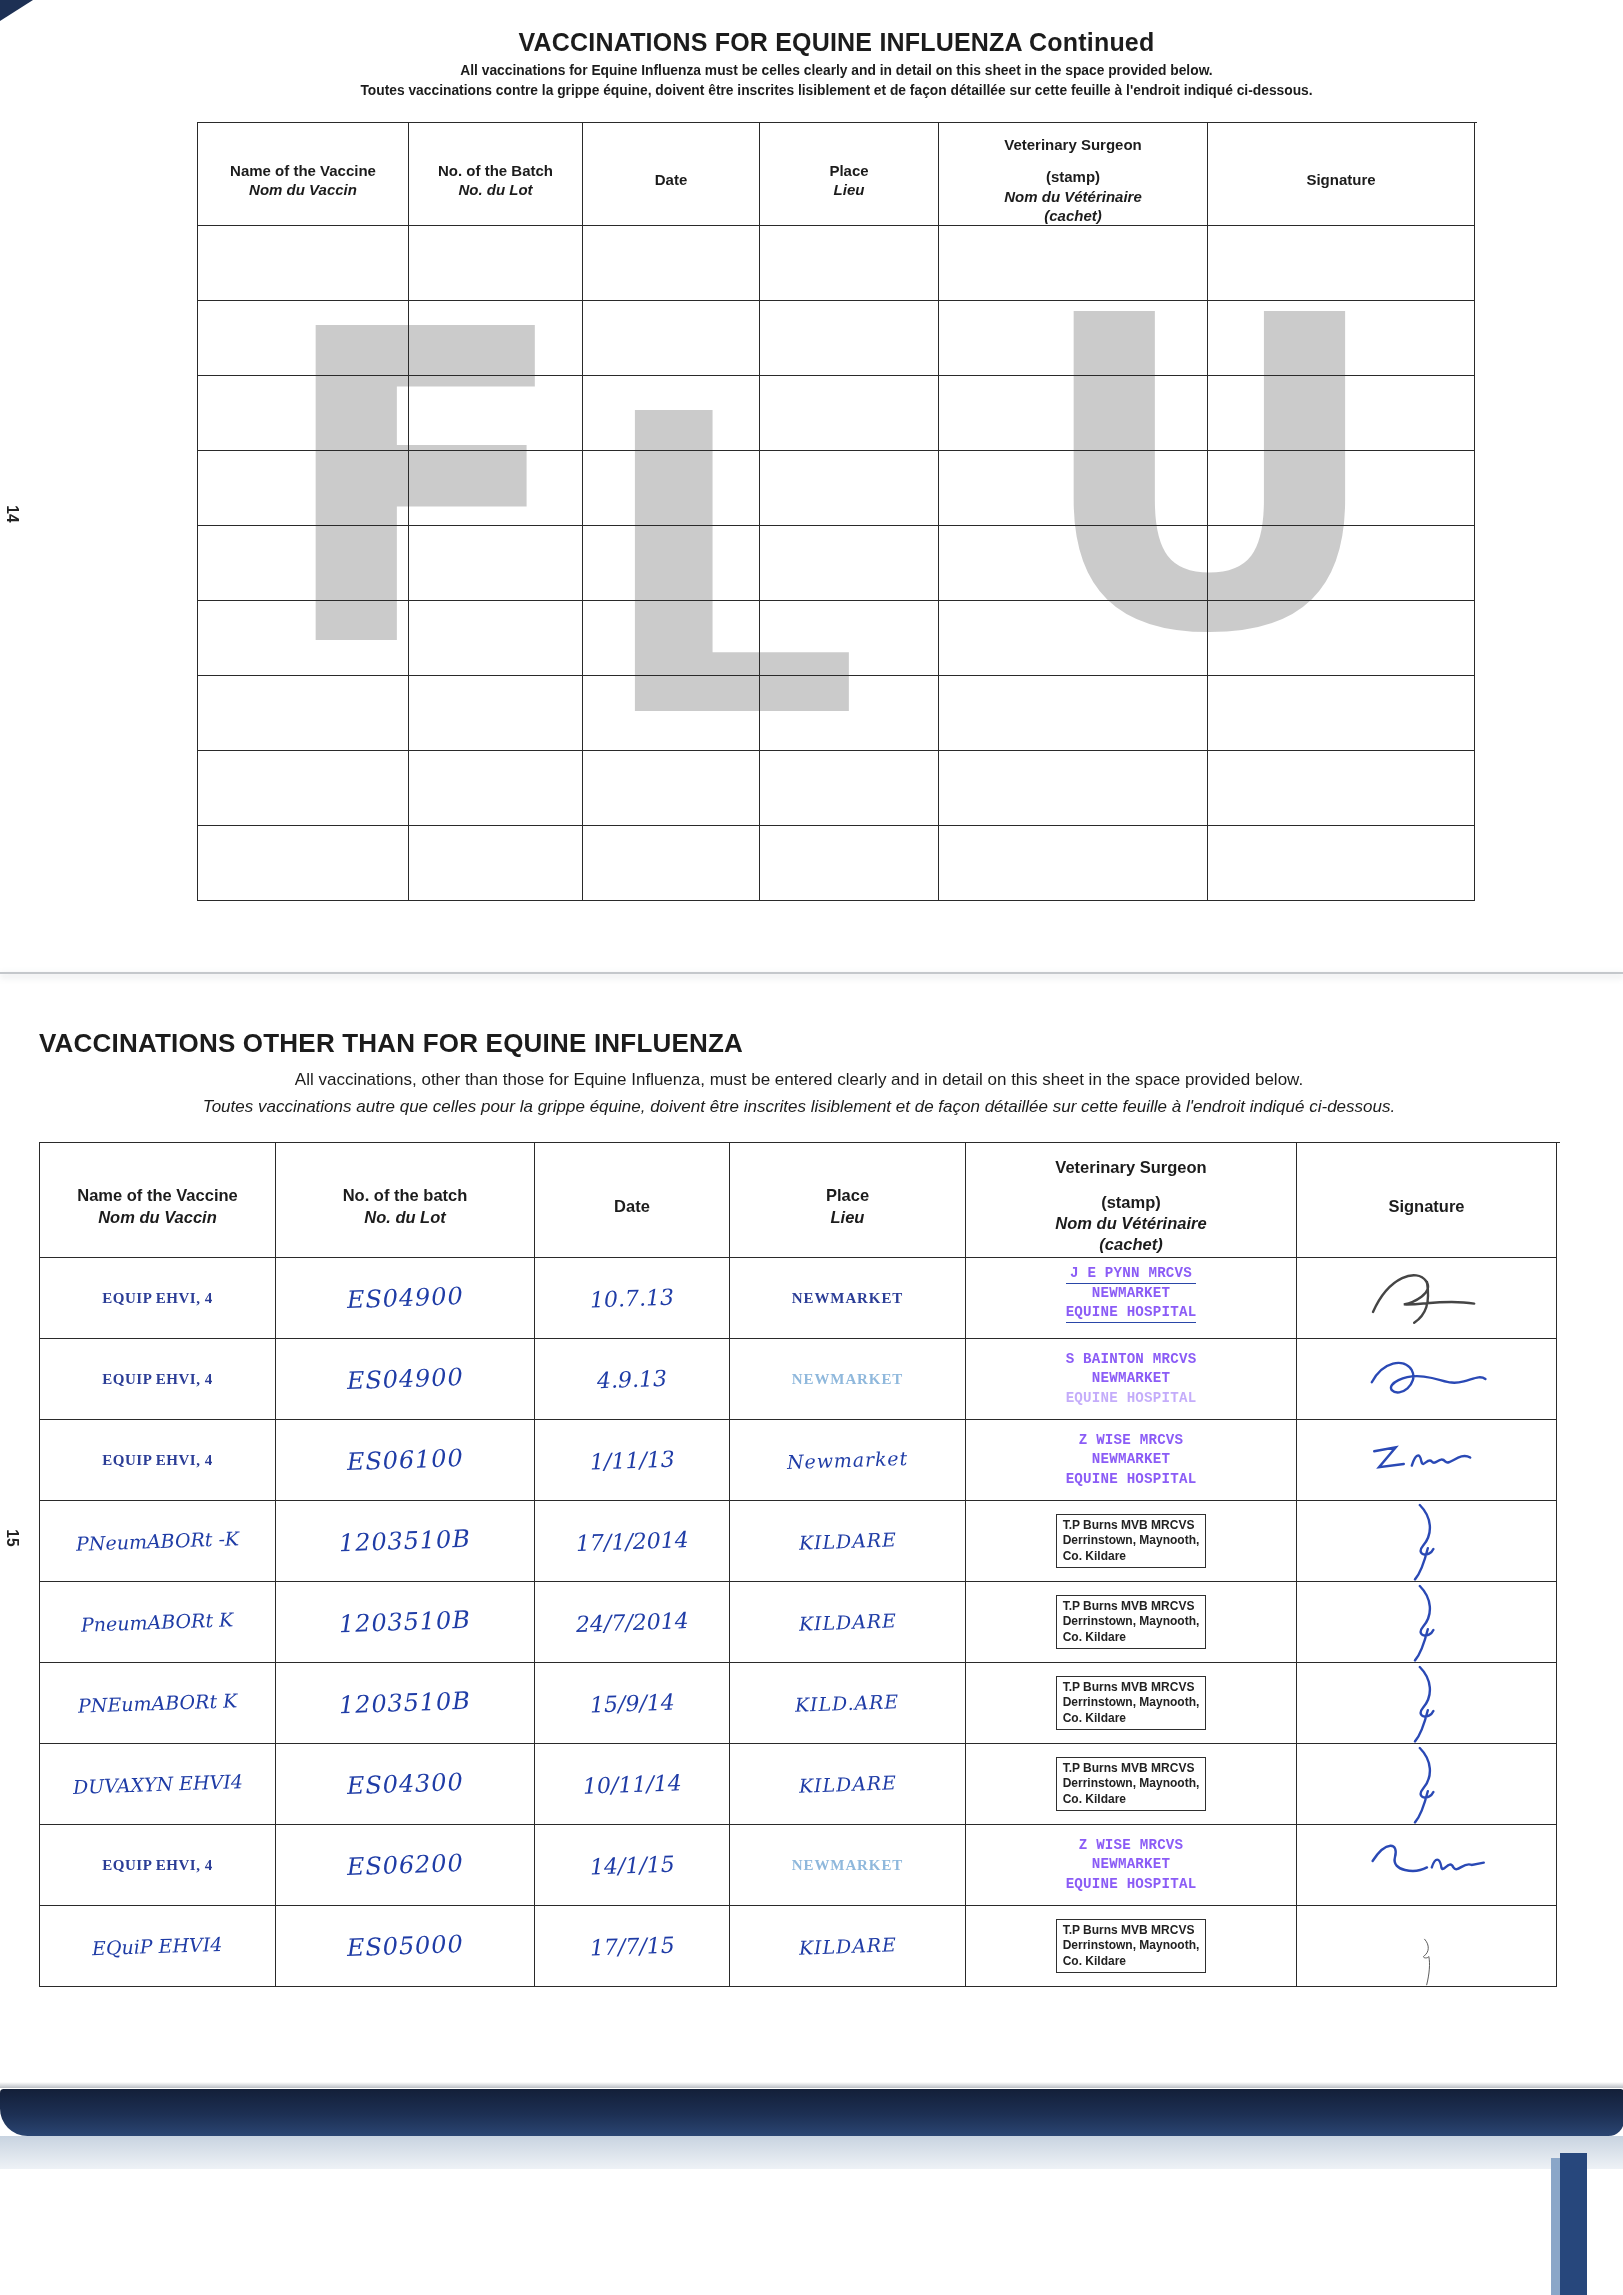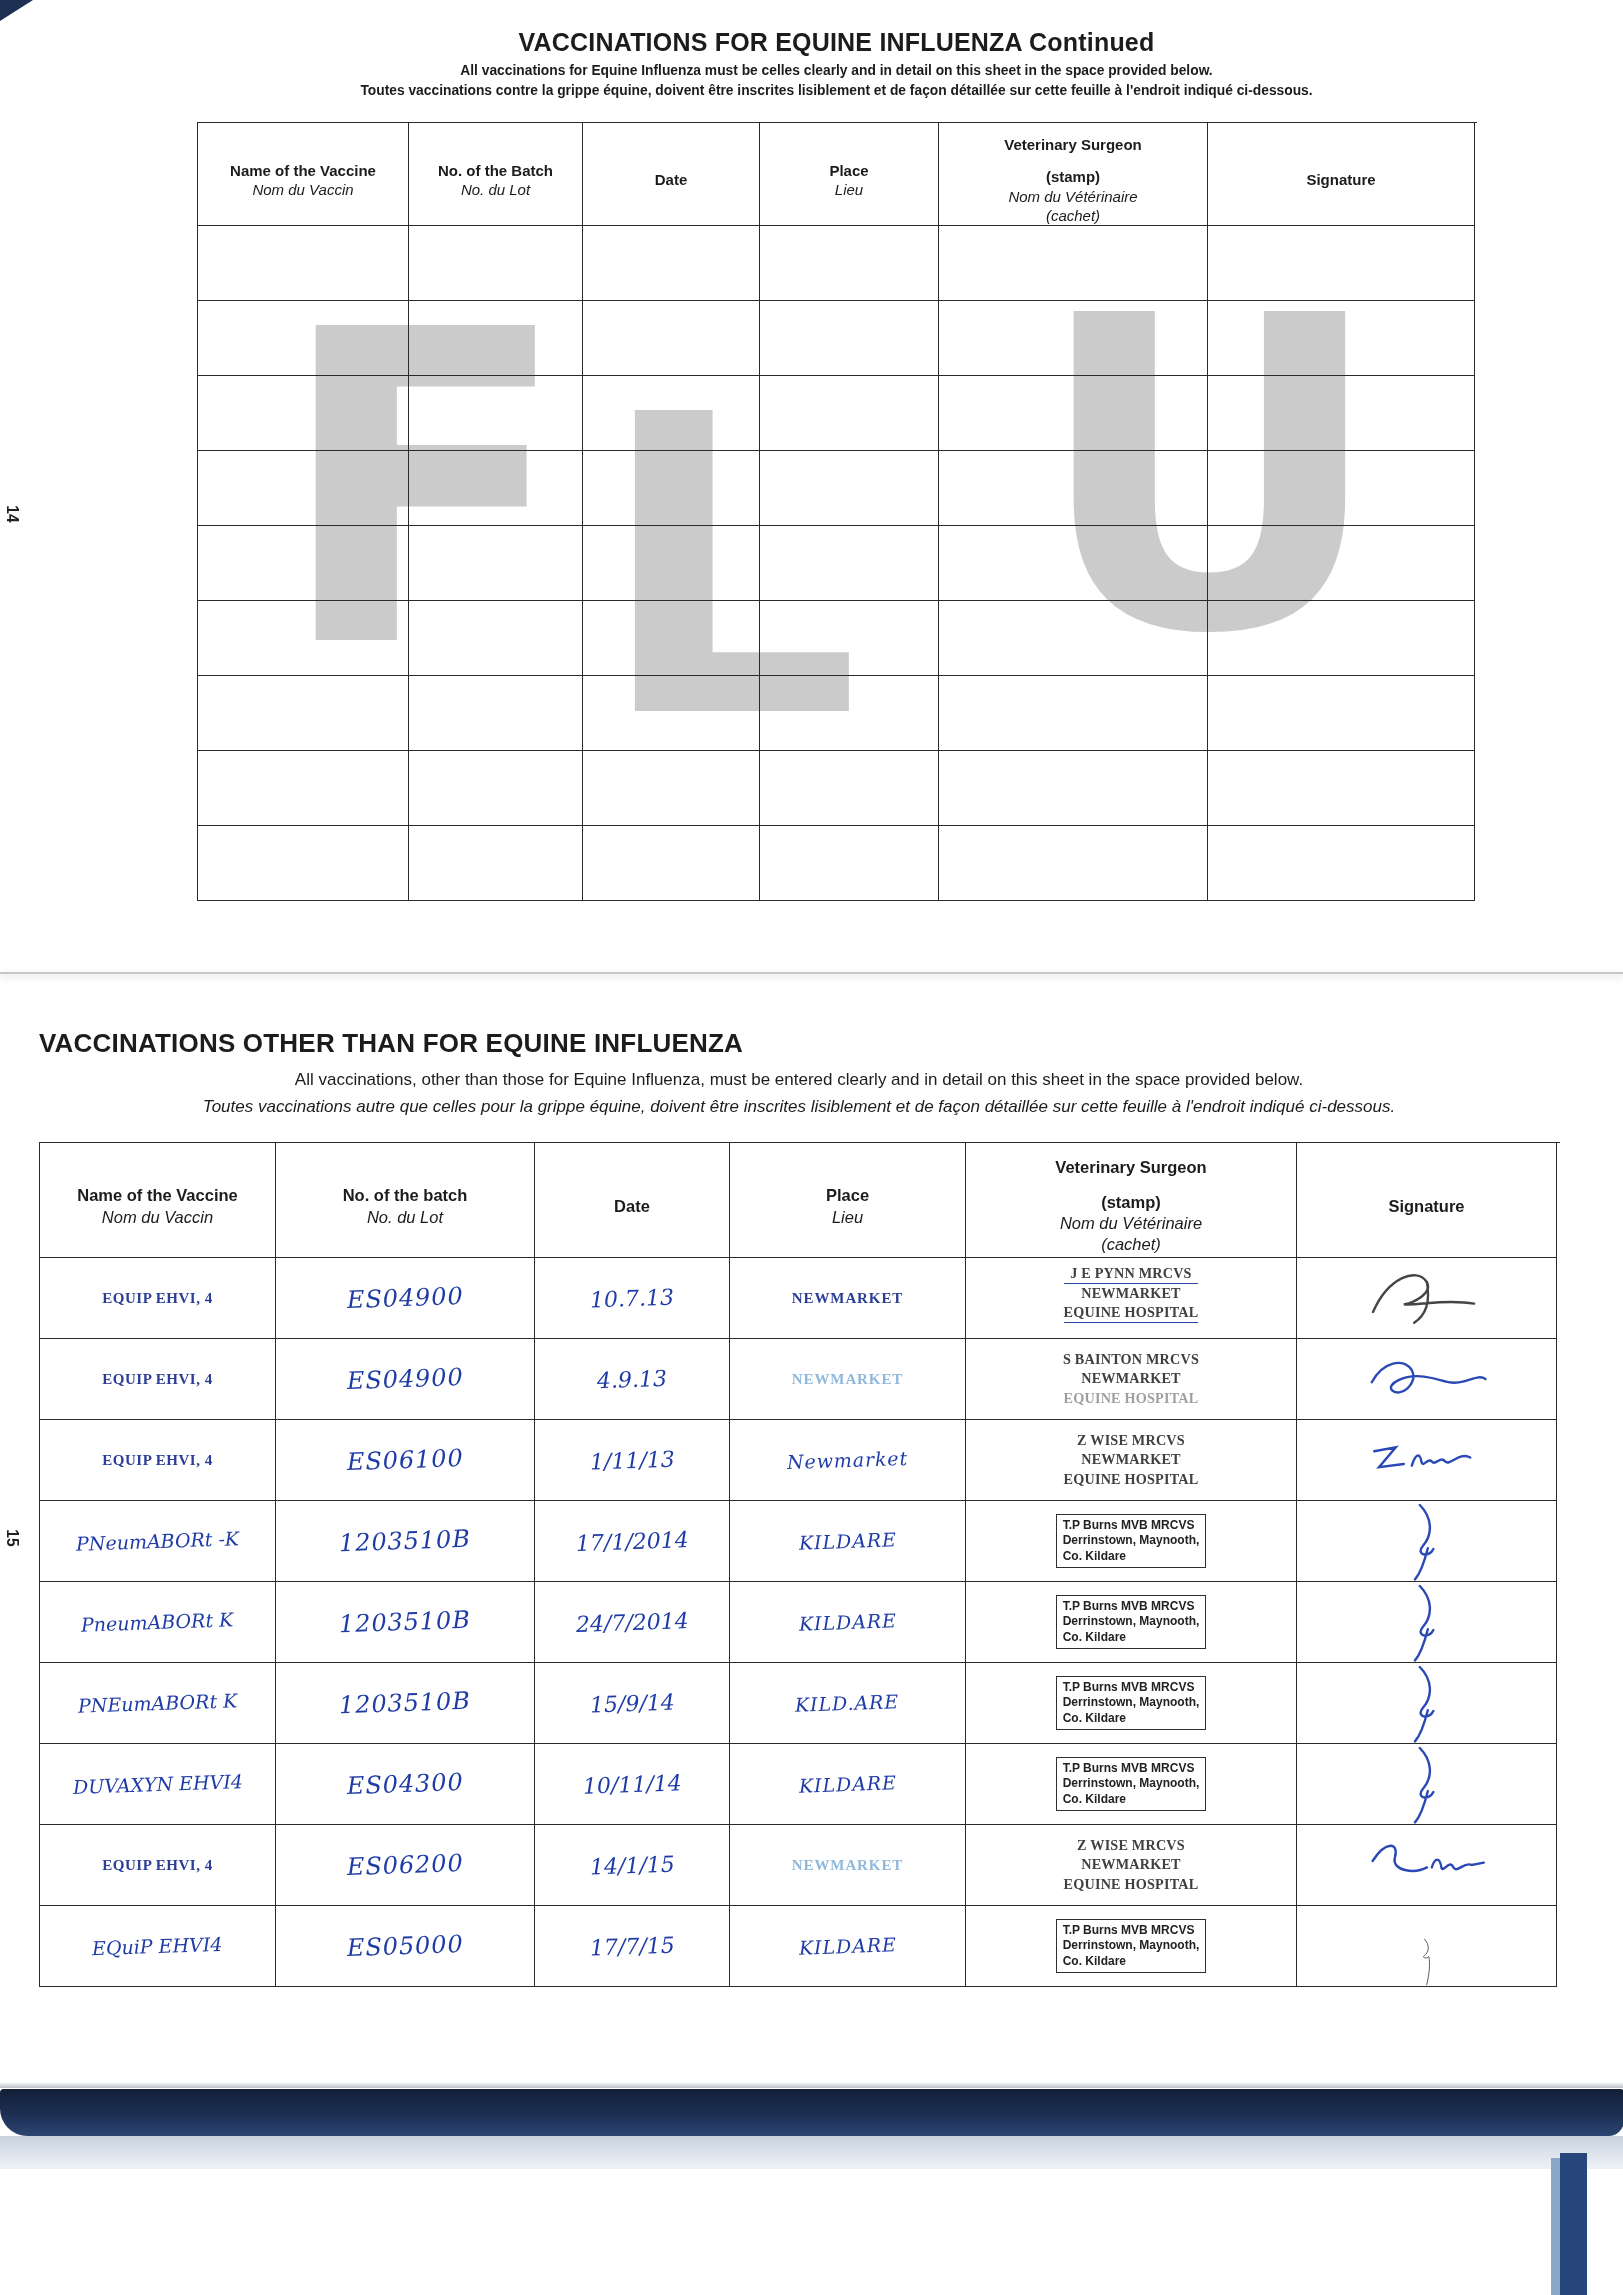--- a/index.html
+++ b/index.html
@@ -29,21 +29,21 @@
   .tt{top:94px;left:0;width:1279px;}
   .trow,.thead{display:flex;}
   .cell{box-sizing:border-box;border-right:1.4px solid #2a2a2a;border-bottom:1.4px solid #2a2a2a;
     display:flex;flex-direction:column;align-items:center;justify-content:center;
     text-align:center;overflow:visible;}
   .tt .thead{height:103px;}
   .tt .trow{height:75px;}
   .tt .c1{width:211px}.tt .c2{width:174px}.tt .c3{width:177px}
   .tt .c4{width:179px}.tt .c5{width:269px}.tt .c6{width:267px}
   .hdr-en{font-size:15px;font-weight:bold;line-height:1.3;margin-top:13px;}
-  .hdr-fr{font-size:15px;font-weight:normal;font-style:italic;line-height:1.3;}
+  .hdr-fr{font-size:15px;font-weight:bold;font-style:italic;line-height:1.3;}
   .watermark{position:absolute;z-index:0;color:#c7c7c7;opacity:.92;
     font-family:"DejaVu Sans", sans-serif;font-weight:bold;line-height:1;}
   .wm-f{left:78px;top:152px;font-size:432px;}
   .wm-l{left:399px;top:239px;font-size:413px;}
   .wm-u{left:836px;top:138px;font-size:432px;}
   .rows-layer{position:relative;z-index:1;}
 
   
   .page-split{top:972px;left:0;width:1624px;height:2.3px;background:#c4c7cb;
     box-shadow:0 2.8px 6.4px rgba(120,125,135,.35);}
@@ -67,21 +67,21 @@
     font-size:15px;letter-spacing:0.5px;}
   .nm-print{font-family:"Liberation Serif", serif;font-weight:bold;color:#2b3d96;
     font-size:15px;letter-spacing:0.9px;}
   .nm-light{color:#8fb8dc;}
   .hand{font-family:"DejaVu Serif", serif;font-style:italic;color:#1f3ca6;
     display:inline-block;transform:rotate(-2deg);}
   .hand-batch{font-size:24px;letter-spacing:0.9px;}
   .hand-date{font-size:22px;}
   .hand-vax{font-size:19px;line-height:1.1;}
   .hand-place{font-size:19px;letter-spacing:0.9px;}
-  .vetblue{font-family:Liberation Serif, serif;font-weight:bold;color:#404040;
+  .vetblue{font-family:Liberation Mono, monospace;font-weight:bold;color:#8b5cf6;
     font-size:14.2px;line-height:1.35;letter-spacing:0.2px;}
   .vetblue div{white-space:nowrap;}
   .faint3 div:nth-child(3){opacity:.5;}
   .r1 .vetblue{margin-top:-9.2px;}
   .r1 .vetblue div:nth-child(1),.r1 .vetblue div:nth-child(3){border-bottom:1.4px solid #2a46a8;}
   .stamp{border:1.4px solid #2f2f2f;padding:2.8px 5.5px;font-size:12px;font-weight:bold;
     color:#222;text-align:left;line-height:1.3;display:inline-block;
     font-family:"Liberation Sans", sans-serif;white-space:nowrap;}
   .stamp div{text-align:left;}
   .sig{height:64px;}

